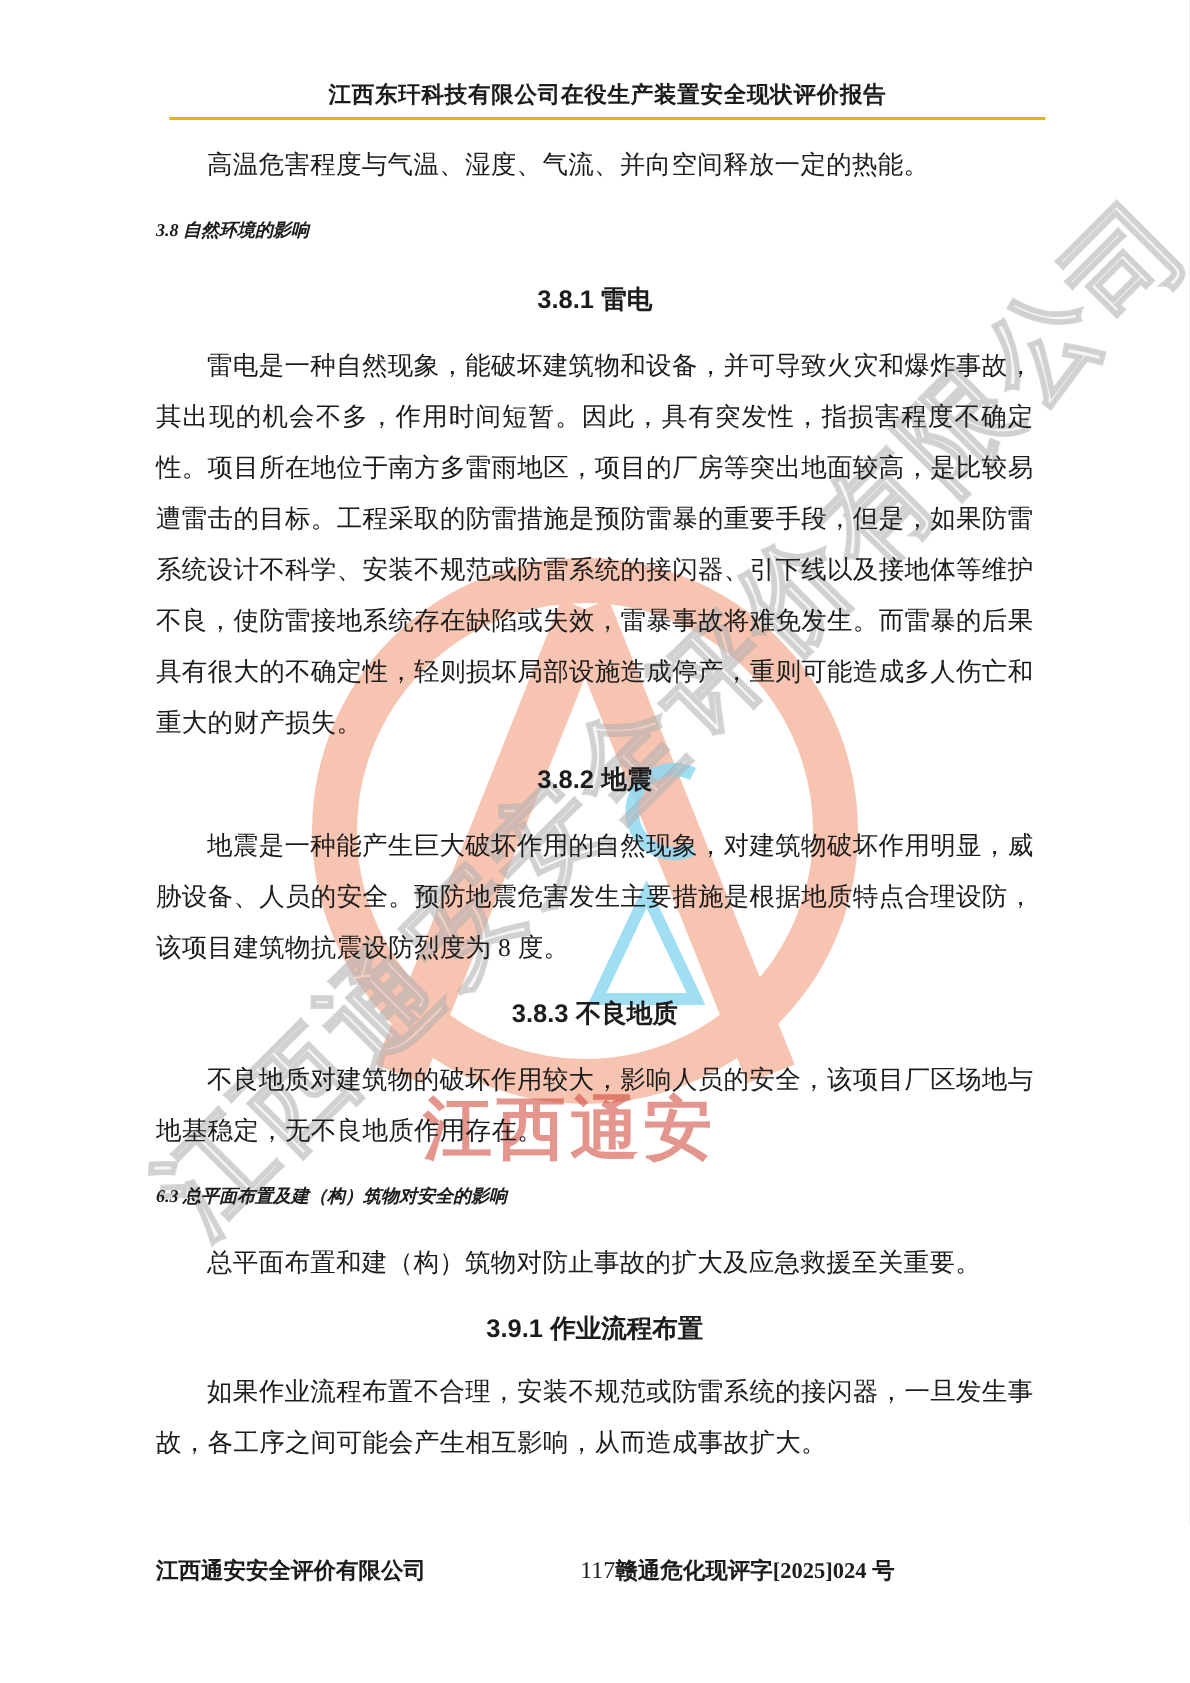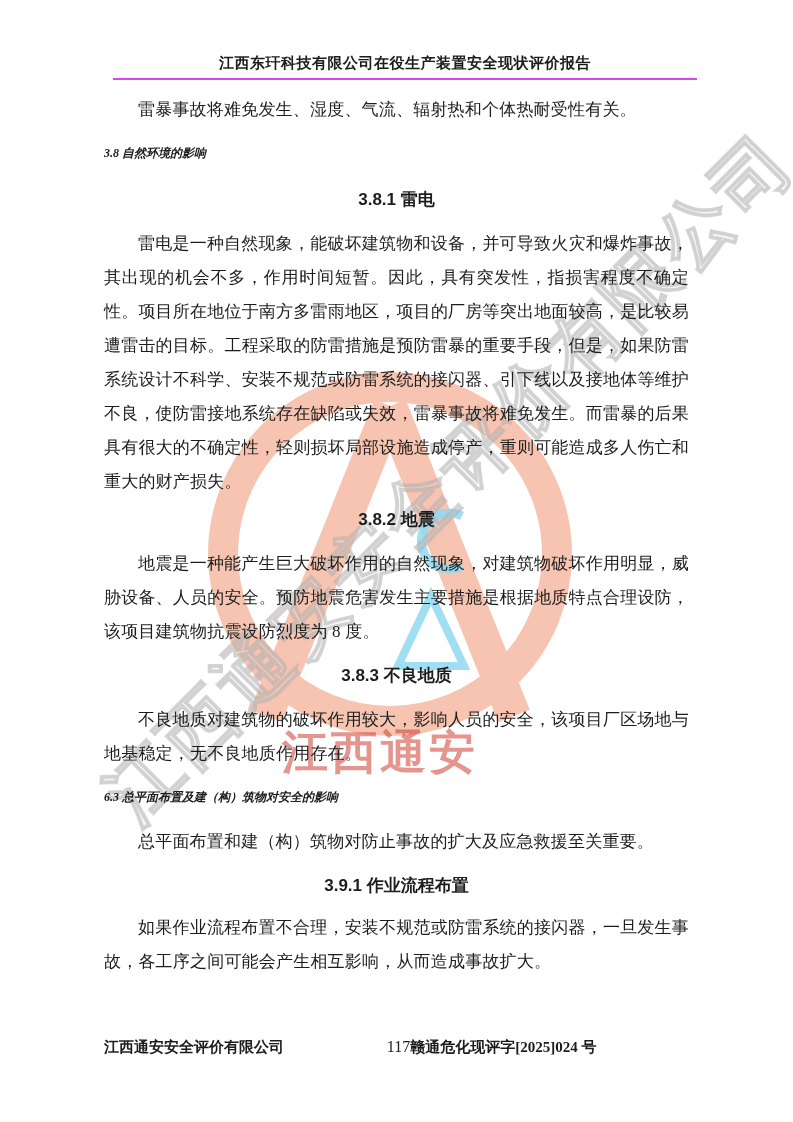--- a/index.html
+++ b/index.html
@@ -9,21 +9,21 @@
     margin:0 auto;
     background:#ffffff;
     overflow:hidden;
     font-family:"Liberation Serif","DejaVu Serif",serif;
     color:#1c1c1c;
   }
 
   
   .header {
     position:absolute; top:0; left:113px; right:96px; height:78px;
-    border-bottom:2px solid #d946ef;
+    border-bottom:2px solid #eab308;
   }
   .header .title {
     position:absolute; bottom:5px; left:0; right:0;
     text-align:center;
     font-size:15px; font-weight:bold;
     letter-spacing:0.5px;
   }
 
   
   .wm { position:absolute; pointer-events:none; }
@@ -92,21 +92,21 @@
   <div class="wm wm-diagonal">江西通安安全评价有限公司</div>
 
   <div class="wm wm-stamp">江西通安</div>
 
   <div class="header">
     <div class="title">江西东玕科技有限公司在役生产装置安全现状评价报告</div>
   </div>
 
   <div class="content">
 
-    <p class="body" style="margin-top:14px">雷暴事故将难免发生、湿度、气流、辐射热和个体热耐受性有关。</p>
+    <p class="body" style="margin-top:14px">高温危害程度与气温、湿度、气流、并向空间释放一定的热能。</p>
 
     <h2 class="sec" style="margin-top:12px">3.8 自然环境的影响</h2>
 
     <h3 class="sec" style="margin-top:20px">3.8.1 雷电</h3>
     <p class="body" style="margin-top:14px">雷电是一种自然现象，能破坏建筑物和设备，并可导致火灾和爆炸事故，其出现的机会不多，作用时间短暂。因此，具有突发性，指损害程度不确定性。项目所在地位于南方多雷雨地区，项目的厂房等突出地面较高，是比较易遭雷击的目标。工程采取的防雷措施是预防雷暴的重要手段，但是，如果防雷系统设计不科学、安装不规范或防雷系统的接闪器、引下线以及接地体等维护不良，使防雷接地系统存在缺陷或失效，雷暴事故将难免发生。而雷暴的后果具有很大的不确定性，轻则损坏局部设施造成停产，重则可能造成多人伤亡和重大的财产损失。</p>
 
     <h3 class="sec" style="margin-top:8px">3.8.2 地震</h3>
     <p class="body" style="margin-top:14px">地震是一种能产生巨大破坏作用的自然现象，对建筑物破坏作用明显，威胁设备、人员的安全。预防地震危害发生主要措施是根据地质特点合理设防，该项目建筑物抗震设防烈度为 8 度。</p>
 
     <h3 class="sec" style="margin-top:14px">3.8.3 不良地质</h3>

